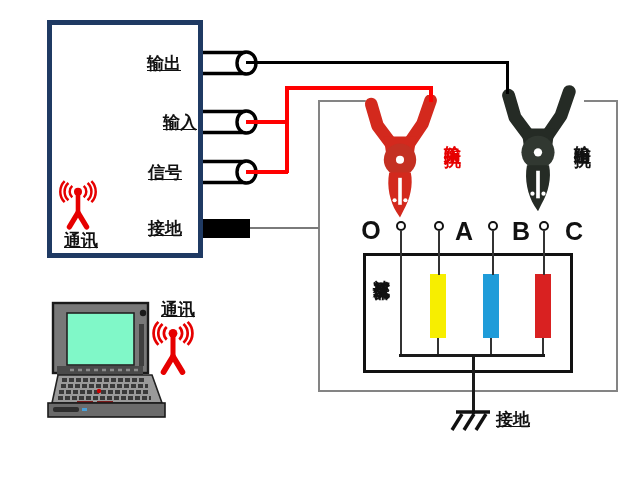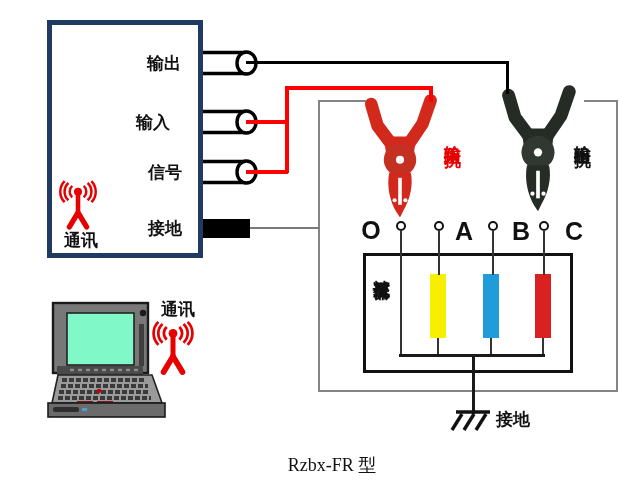--- a/index.html
+++ b/index.html
@@ -1,21 +1,21 @@
 <!DOCTYPE html>
 <html><head>
 <meta charset="utf-8">
 <style>
   html,body{margin:0;padding:0;background:#fff;}
   #canvas{
     position:relative;width:634px;height:484px;background:#fff;overflow:hidden;
     font-family:"Liberation Sans","DejaVu Sans",sans-serif;
   }
   .abs{position:absolute;}
-  .lbl{position:absolute;font-weight:bold;font-size:17px;color:#111;line-height:19px;white-space:nowrap;}
+  .lbl{position:absolute;font-weight:bold;font-size:17px;color:#111;line-height:19px;white-space:nowrap;text-decoration:underline;}
   .vlabel{
     position:absolute;font-weight:bold;font-size:17px;color:#111;
     writing-mode:vertical-rl;text-orientation:upright;letter-spacing:2px;line-height:18px;
   }
   .wire{position:absolute;}
   .terminal-letter{position:absolute;font-weight:900;font-size:25px;color:#111;width:30px;text-align:center;line-height:26px;}
   .terminal-circle{position:absolute;width:10px;height:10px;border:2.5px solid #111;border-radius:50%;
     background:#fff;box-sizing:border-box;}
   .winding{position:absolute;width:16px;height:64px;top:274px;}
   #device-box{position:absolute;left:47px;top:20px;width:156px;height:238px;
@@ -27,21 +27,21 @@
   #caption{position:absolute;left:232px;top:453px;width:200px;text-align:center;
     font-family:"Liberation Serif","DejaVu Serif",serif;font-size:18px;color:#111;}
 </style>
 </head>
 <body>
 
 <div id="canvas">
 
   <div id="device-box"></div>
   <div class="lbl" style="left:147px;top:54px;">输出</div>
-  <div class="lbl" style="left:136px;top:113px;">输入</div>
+  <div class="lbl" style="left:163px;top:113px;">输入</div>
   <div class="lbl" style="left:148px;top:163px;">信号</div>
   <div class="lbl" style="left:148px;top:219px;">接地</div>
   <div class="lbl" style="left:64px;top:231px;">通讯</div>
 
   <svg class="abs" style="left:57px;top:180px;" width="42" height="50" viewBox="0 0 44 52">
     <g stroke="#e60000" stroke-width="2.6" fill="none">
       <path d="M16,6 A8,8 0 0 0 16,18"></path>
         <path d="M12,3 A12,12 0 0 0 12,21"></path>
         <path d="M8,1 A15.5,15.5 0 0 0 8,23"></path>
       <path d="M28,6 A8,8 0 0 1 28,18"></path>
@@ -178,15 +178,14 @@
         <path d="M8,1 A15.5,15.5 0 0 0 8,23"></path>
       <path d="M28,6 A8,8 0 0 1 28,18"></path>
         <path d="M32,3 A12,12 0 0 1 32,21"></path>
         <path d="M36,1 A15.5,15.5 0 0 1 36,23"></path>
     </g>
     <circle cx="22" cy="12" r="4.2" fill="#e60000"></circle>
     <rect x="19.6" y="12" width="4.8" height="24" fill="#e60000"></rect>
     <path d="M22,34 L13,49 M22,34 L31,49" stroke="#e60000" stroke-width="5.5" stroke-linecap="round"></path>
   </svg>
 
-  <div id="caption">Rzbx-FR 型</div>
 
 </div>
 
 </body></html>

